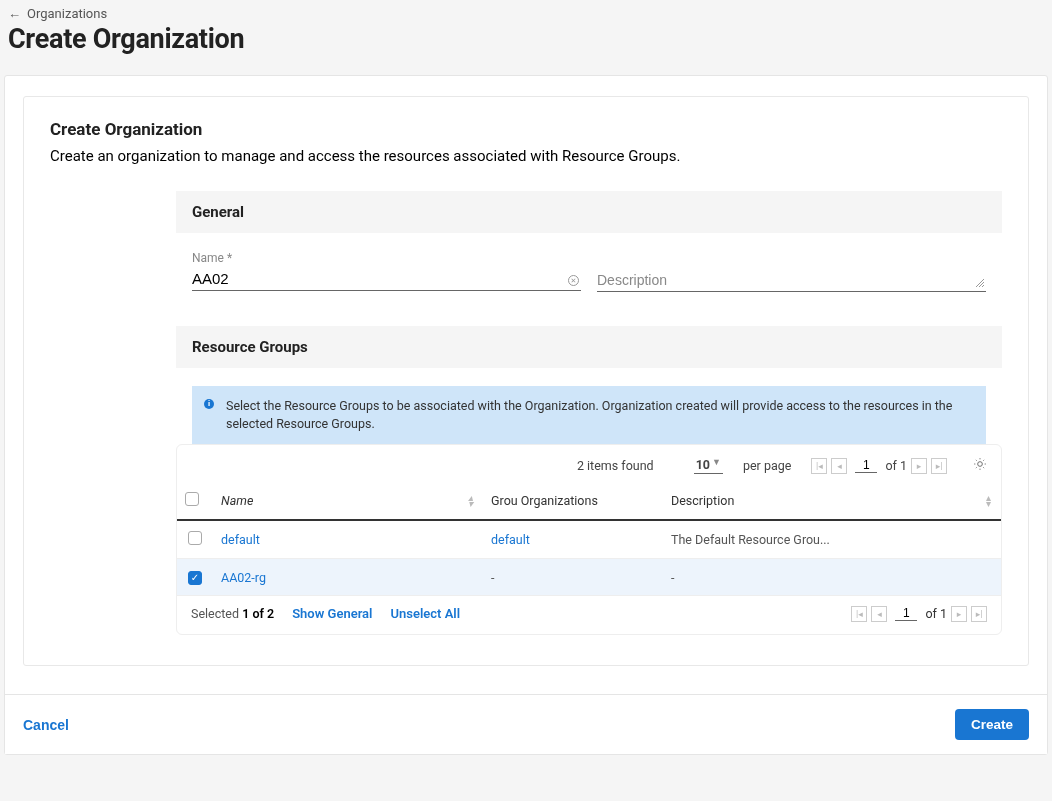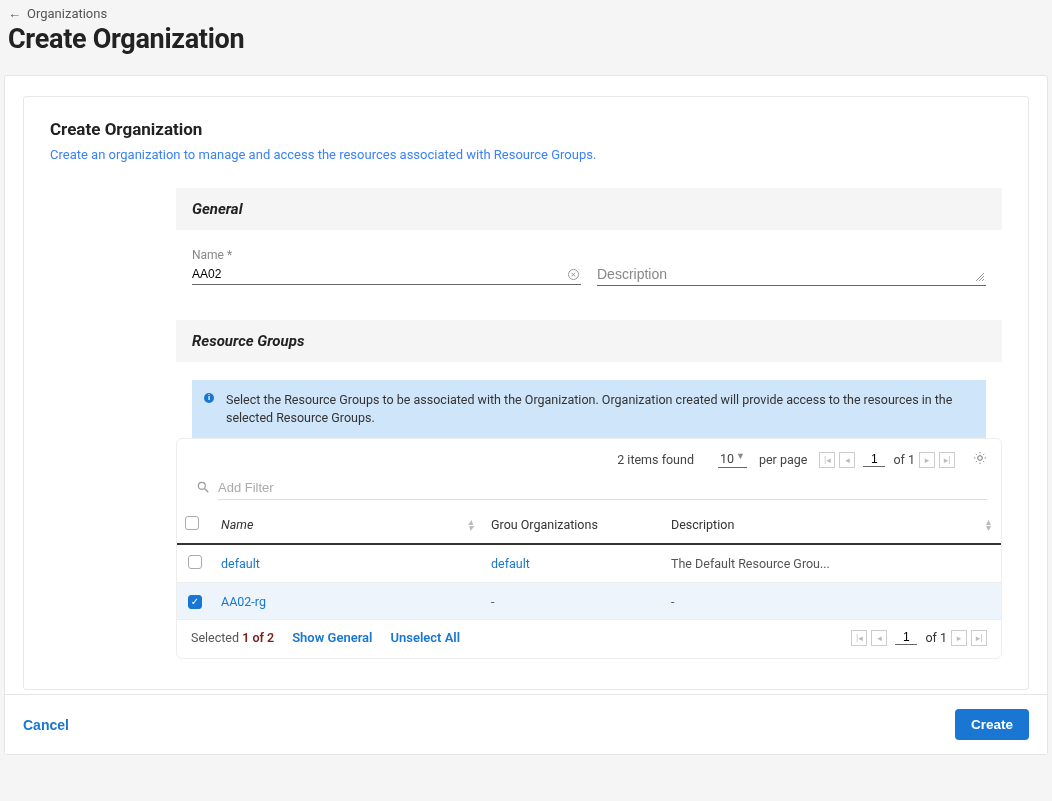--- a/index.html
+++ b/index.html
@@ -48,36 +48,35 @@
   padding: 22px 26px 30px 26px;
   margin-bottom: 10px;
 }
 .section-title {
   font-size: 17px;
   font-weight: 700;
   color: #222;
   margin-bottom: 8px;
 }
 .section-desc {
-  color: #3b82f6;
-  font-size: 13px;
+  color: #000000;
+  font-size: 15px;
   margin-bottom: 26px;
 }
 .form-area {
   margin-left: 126px;
   margin-right: 0;
 }
 .band {
   background: #f5f5f5;
   padding: 12px 16px;
   font-weight: 700;
   font-size: 15px;
   color: #222;
   margin-bottom: 18px;
-  font-style: italic;
 }
 .form-row {
   display: flex;
   gap: 16px;
   margin-bottom: 34px;
   padding: 0 16px;
 }
 .form-field {
   flex: 1;
   position: relative;
@@ -85,21 +84,21 @@
 .field-label {
   font-size: 12px;
   color: #888;
   margin-bottom: 2px;
   display: block;
 }
 .text-input {
   width: 100%;
   border: none;
   border-bottom: 1px solid #666;
-  font-size: 12px;
+  font-size: 15px;
   padding: 3px 22px 3px 0;
   background: transparent;
   outline: none;
 }
 .text-input::placeholder { color: #888; font-size: 14px; }
 .desc-field {
   margin-top: 17px;
 }
 .field-clear {
   position: absolute;
@@ -143,21 +142,21 @@
 .table-card {
   border: 1px solid #eee;
   border-radius: 6px;
   margin: 0 0 0 0;
   padding-bottom: 8px;
 }
 .toolbar {
   display: flex;
   align-items: center;
   justify-content: flex-end;
-  gap: 12px;
+  gap: 20px;
   padding: 12px 14px 8px 14px;
   font-size: 12.5px;
   color: #444;
 }
 .toolbar .gap { flex: 0 0 auto; }
 .pager-box {
   display: inline-flex;
   align-items: center;
   gap: 4px;
 }
@@ -179,20 +178,21 @@
   padding: 0;
   margin: 0 4px;
   background: transparent;
 }
 .perpage-val {
   border-bottom: 1px solid #666;
   padding: 0 2px 1px 2px;
   display: inline-flex;
   align-items: flex-start;
   gap: 2px;
+  font-weight: bold;
 }
 .gear-btn {
   margin-left: 6px;
   color: #666;
   cursor: pointer;
 }
 .filter-row {
   display: flex;
   align-items: center;
   gap: 8px;
@@ -259,21 +259,21 @@
   line-height: 6px;
 }
 .table-footer {
   display: flex;
   align-items: center;
   gap: 18px;
   padding: 10px 14px 4px 14px;
   font-size: 12.5px;
 }
 .table-footer .sel-count { color: #555; }
-.table-footer .sel-count b { color: #7f1d1d; font-weight: 600; }
+.table-footer .sel-count b { color: #000000; font-weight: 600; }
 .link-bold { color: #1976d2; font-weight: 600; cursor: pointer; font-size: 13px; }
 .table-footer .spacer { flex: 1; }
 .bottom-bar {
   position: absolute;
   left: 0; right: 0; bottom: 0;
   border-top: 1px solid #e5e5e5;
   display: flex;
   align-items: center;
   justify-content: space-between;
   padding: 14px 18px;
@@ -360,29 +360,20 @@
             <span class="page-btn">▸</span>
             <span class="page-btn">▸|</span>
           </span>
           <span class="gear-btn">
             <svg class="icon" viewBox="0 0 24 24">
                 <path fill="none" stroke="#666" stroke-width="1.6" d="M12 8a4 4 0 100 8 4 4 0 000-8zM12 2v2m0 16v2M4.9 4.9l1.4 1.4m11.4 11.4l1.4 1.4M2 12h2m16 0h2M4.9 19.1l1.4-1.4m11.4-11.4l1.4-1.4"></path>
               </svg>
           </span>
         </div>
 
-        <div class="filter-row">
-          <span style="color:#999">
-            <svg class="icon" viewBox="0 0 24 24">
-                <circle cx="10" cy="10" r="6" fill="none" stroke="#999" stroke-width="2"></circle>
-                <line x1="15" y1="15" x2="21" y2="21" stroke="#999" stroke-width="2"></line>
-              </svg>
-          </span>
-          <input class="filter-input" placeholder="Add Filter" style="">
-        </div>
 
         <table class="grid">
           <thead>
             <tr>
               <th class="col-check">
                 <span class="chk"></span>
               </th>
               <th class="col-name">
                 <span>Name</span>
                 <span class="sort-handle">▴<br>▾</span>

